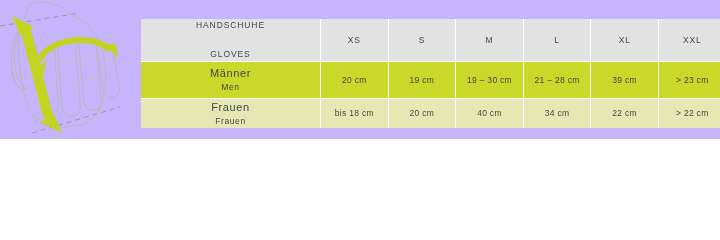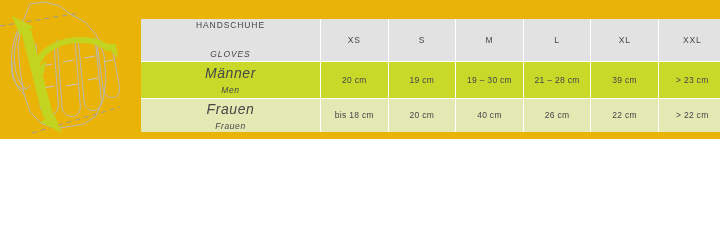--- a/index.html
+++ b/index.html
@@ -7,21 +7,21 @@
     padding: 0;
     background: #ffffff;
   }
   body {
     font-family: "Liberation Sans", sans-serif;
   }
   #page {
     position: relative;
     width: 720px;
     height: 139px;
-    background: #eab308;
+    background: #c4b5fd;
     overflow: hidden;
   }
 
   
   #hand-figure {
     position: absolute;
     left: 0;
     top: 0;
     width: 141px;
     height: 139px;
@@ -71,38 +71,35 @@
   }
   td.label-col {
     width: 179px;
     line-height: 1.5;
   }
   td.size-col {
     width: 66.6px;
   }
   .label-main {
     display: block;
-    font-size: 14px;
+    font-size: 11px;
     letter-spacing: 0.6px;
-    font-style: italic;
   }
   .label-sub {
     display: block;
-    font-style: italic;
     font-size: 8.5px;
     letter-spacing: 0.6px;
   }
   .head-main {
     display: block;
     font-size: 8.5px;
     letter-spacing: 0.9px;
   }
   .head-sub {
     display: block;
-    font-style: italic;
     font-size: 8.5px;
     letter-spacing: 0.9px;
     margin-top: 16px;
   }
   .size-head {
     font-size: 8.5px;
     letter-spacing: 0.8px;
     margin-top: 25px;
   }
 </style>
@@ -192,20 +189,20 @@
       </tr>
 
       <tr class="row-women">
         <td class="label-col">
           <span class="label-main">Frauen</span>
           <span class="label-sub">Frauen</span>
         </td>
         <td class="size-col">bis 18 cm</td>
         <td class="size-col">20 cm</td>
         <td class="size-col">40 cm</td>
-        <td class="size-col">26 cm</td>
+        <td class="size-col">34 cm</td>
         <td class="size-col">22 cm</td>
         <td class="size-col last-col">&gt; 22 cm</td>
       </tr>
     </tbody>
   </table>
 
 </div>
 
 </body></html>

